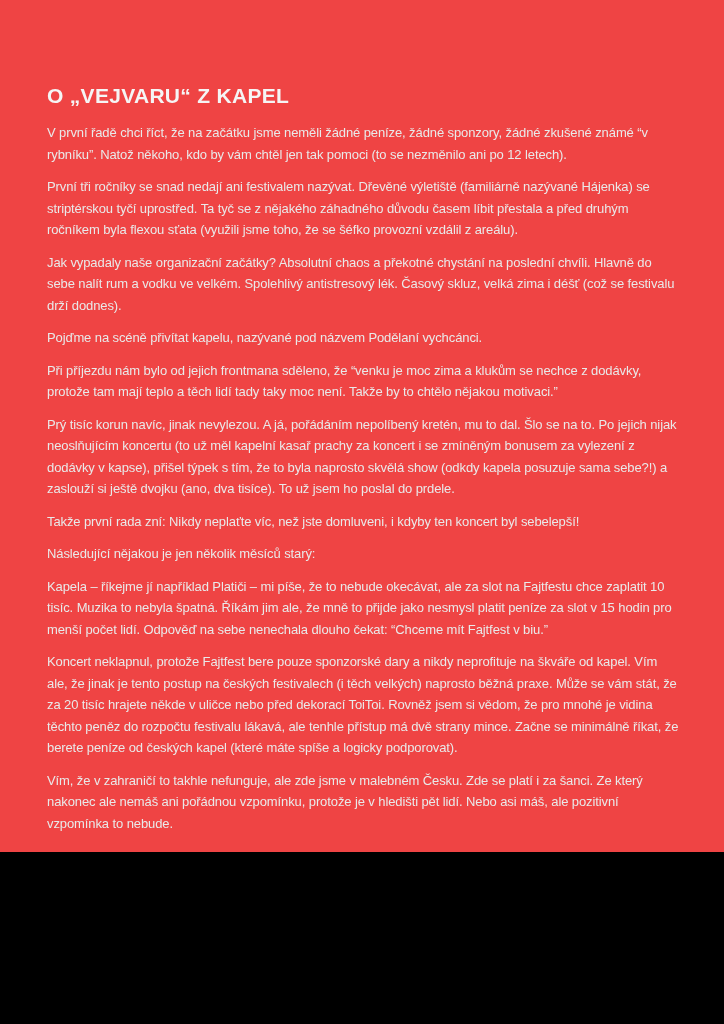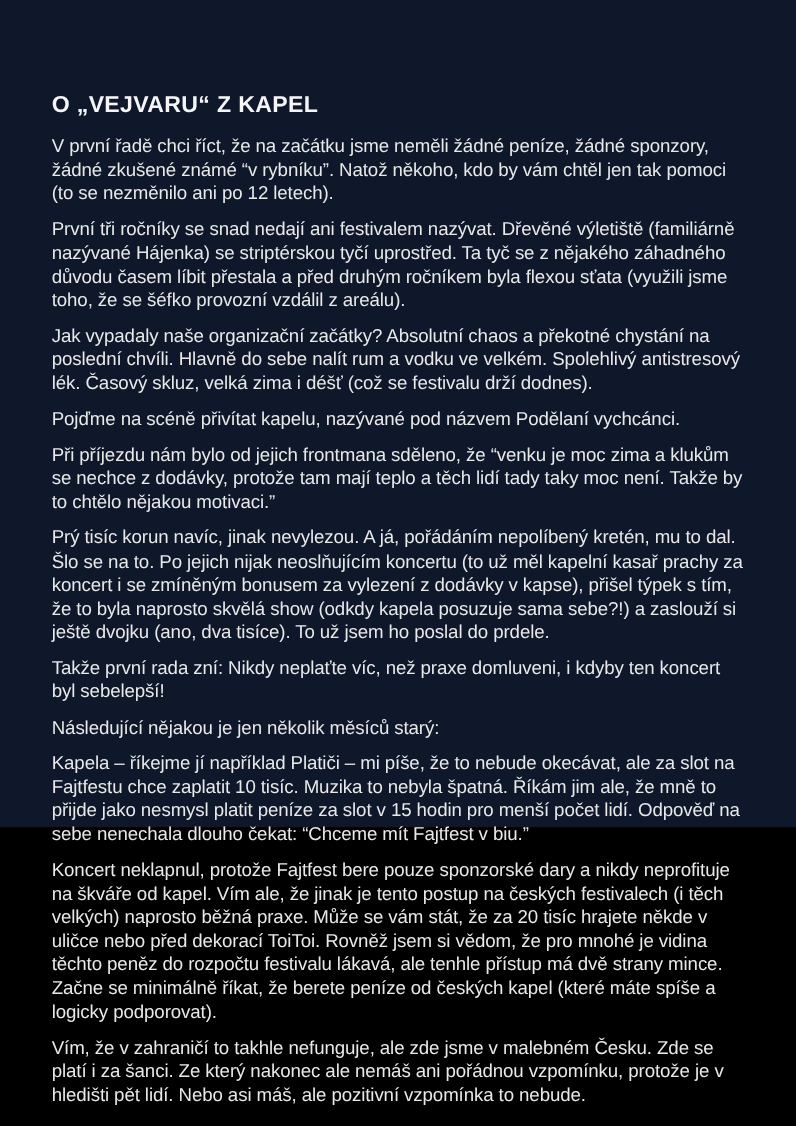--- a/index.html
+++ b/index.html
@@ -9,52 +9,52 @@
   }
   body {
     width: 724px;
     height: 1024px;
     overflow: hidden;
     font-family: "Liberation Sans", "DejaVu Sans", sans-serif;
   }
   .page {
     box-sizing: border-box;
     width: 724px;
-    height: 752px;
+    height: 852px;
     padding: 84px 44px 0 47px;
-    background: #0f172a;
+    background: #ef4444;
   }
   .article-title {
     margin: 0 0 14px 0;
     font-size: 21px;
     font-weight: 700;
     letter-spacing: 0.3px;
     color: #f5f5f5;
   }
   .article-paragraph {
     margin: 0 0 11px 0;
     max-width: 633px;
-    font-size: 17px;
+    font-size: 13px;
     line-height: 21.5px;
     letter-spacing: -0.1px;
     color: #e9e9e9;
   }
 </style>
 </head>
 <body>
 
 <div class="page">
   <article>
     <h1 class="article-title">O „VEJVARU“ Z KAPEL</h1>
 
     <p class="article-paragraph">V první řadě chci říct, že na začátku jsme neměli žádné peníze, žádné sponzory, žádné zkušené známé “v rybníku”. Natož někoho, kdo by vám chtěl jen tak pomoci (to se nezměnilo ani po 12 letech).</p>
     <p class="article-paragraph">První tři ročníky se snad nedají ani festivalem nazývat. Dřevěné výletiště (familiárně nazývané Hájenka) se striptérskou tyčí uprostřed. Ta tyč se z nějakého záhadného důvodu časem líbit přestala a před druhým ročníkem byla flexou sťata (využili jsme toho, že se šéfko provozní vzdálil z areálu).</p>
     <p class="article-paragraph">Jak vypadaly naše organizační začátky? Absolutní chaos a překotné chystání na poslední chvíli. Hlavně do sebe nalít rum a vodku ve velkém. Spolehlivý antistresový lék. Časový skluz, velká zima i déšť (což se festivalu drží dodnes).</p>
     <p class="article-paragraph">Pojďme na scéně přivítat kapelu, nazývané pod názvem Podělaní vychcánci.</p>
     <p class="article-paragraph">Při příjezdu nám bylo od jejich frontmana sděleno, že “venku je moc zima a klukům se nechce z dodávky, protože tam mají teplo a těch lidí tady taky moc není. Takže by to chtělo nějakou motivaci.”</p>
     <p class="article-paragraph">Prý tisíc korun navíc, jinak nevylezou. A já, pořádáním nepolíbený kretén, mu to dal. Šlo se na to. Po jejich nijak neoslňujícím koncertu (to už měl kapelní kasař prachy za koncert i se zmíněným bonusem za vylezení z dodávky v kapse), přišel týpek s tím, že to byla naprosto skvělá show (odkdy kapela posuzuje sama sebe?!) a zaslouží si ještě dvojku (ano, dva tisíce). To už jsem ho poslal do prdele.</p>
-    <p class="article-paragraph">Takže první rada zní: Nikdy neplaťte víc, než praxe domluveni, i kdyby ten koncert byl sebelepší!</p>
+    <p class="article-paragraph">Takže první rada zní: Nikdy neplaťte víc, než jste domluveni, i kdyby ten koncert byl sebelepší!</p>
     <p class="article-paragraph">Následující nějakou je jen několik měsíců starý:</p>
     <p class="article-paragraph">Kapela – říkejme jí například Platiči – mi píše, že to nebude okecávat, ale za slot na Fajtfestu chce zaplatit 10 tisíc. Muzika to nebyla špatná. Říkám jim ale, že mně to přijde jako nesmysl platit peníze za slot v 15 hodin pro menší počet lidí. Odpověď na sebe nenechala dlouho čekat: “Chceme mít Fajtfest v biu.”</p>
     <p class="article-paragraph">Koncert neklapnul, protože Fajtfest bere pouze sponzorské dary a nikdy neprofituje na škváře od kapel. Vím ale, že jinak je tento postup na českých festivalech (i těch velkých) naprosto běžná praxe. Může se vám stát, že za 20 tisíc hrajete někde v uličce nebo před dekorací ToiToi. Rovněž jsem si vědom, že pro mnohé je vidina těchto peněz do rozpočtu festivalu lákavá, ale tenhle přístup má dvě strany mince. Začne se minimálně říkat, že berete peníze od českých kapel (které máte spíše a logicky podporovat).</p>
     <p class="article-paragraph">Vím, že v zahraničí to takhle nefunguje, ale zde jsme v malebném Česku. Zde se platí i za šanci. Ze který nakonec ale nemáš ani pořádnou vzpomínku, protože je v hledišti pět lidí. Nebo asi máš, ale pozitivní vzpomínka to nebude.</p>
   </article>
 </div>
 
 </body></html>

